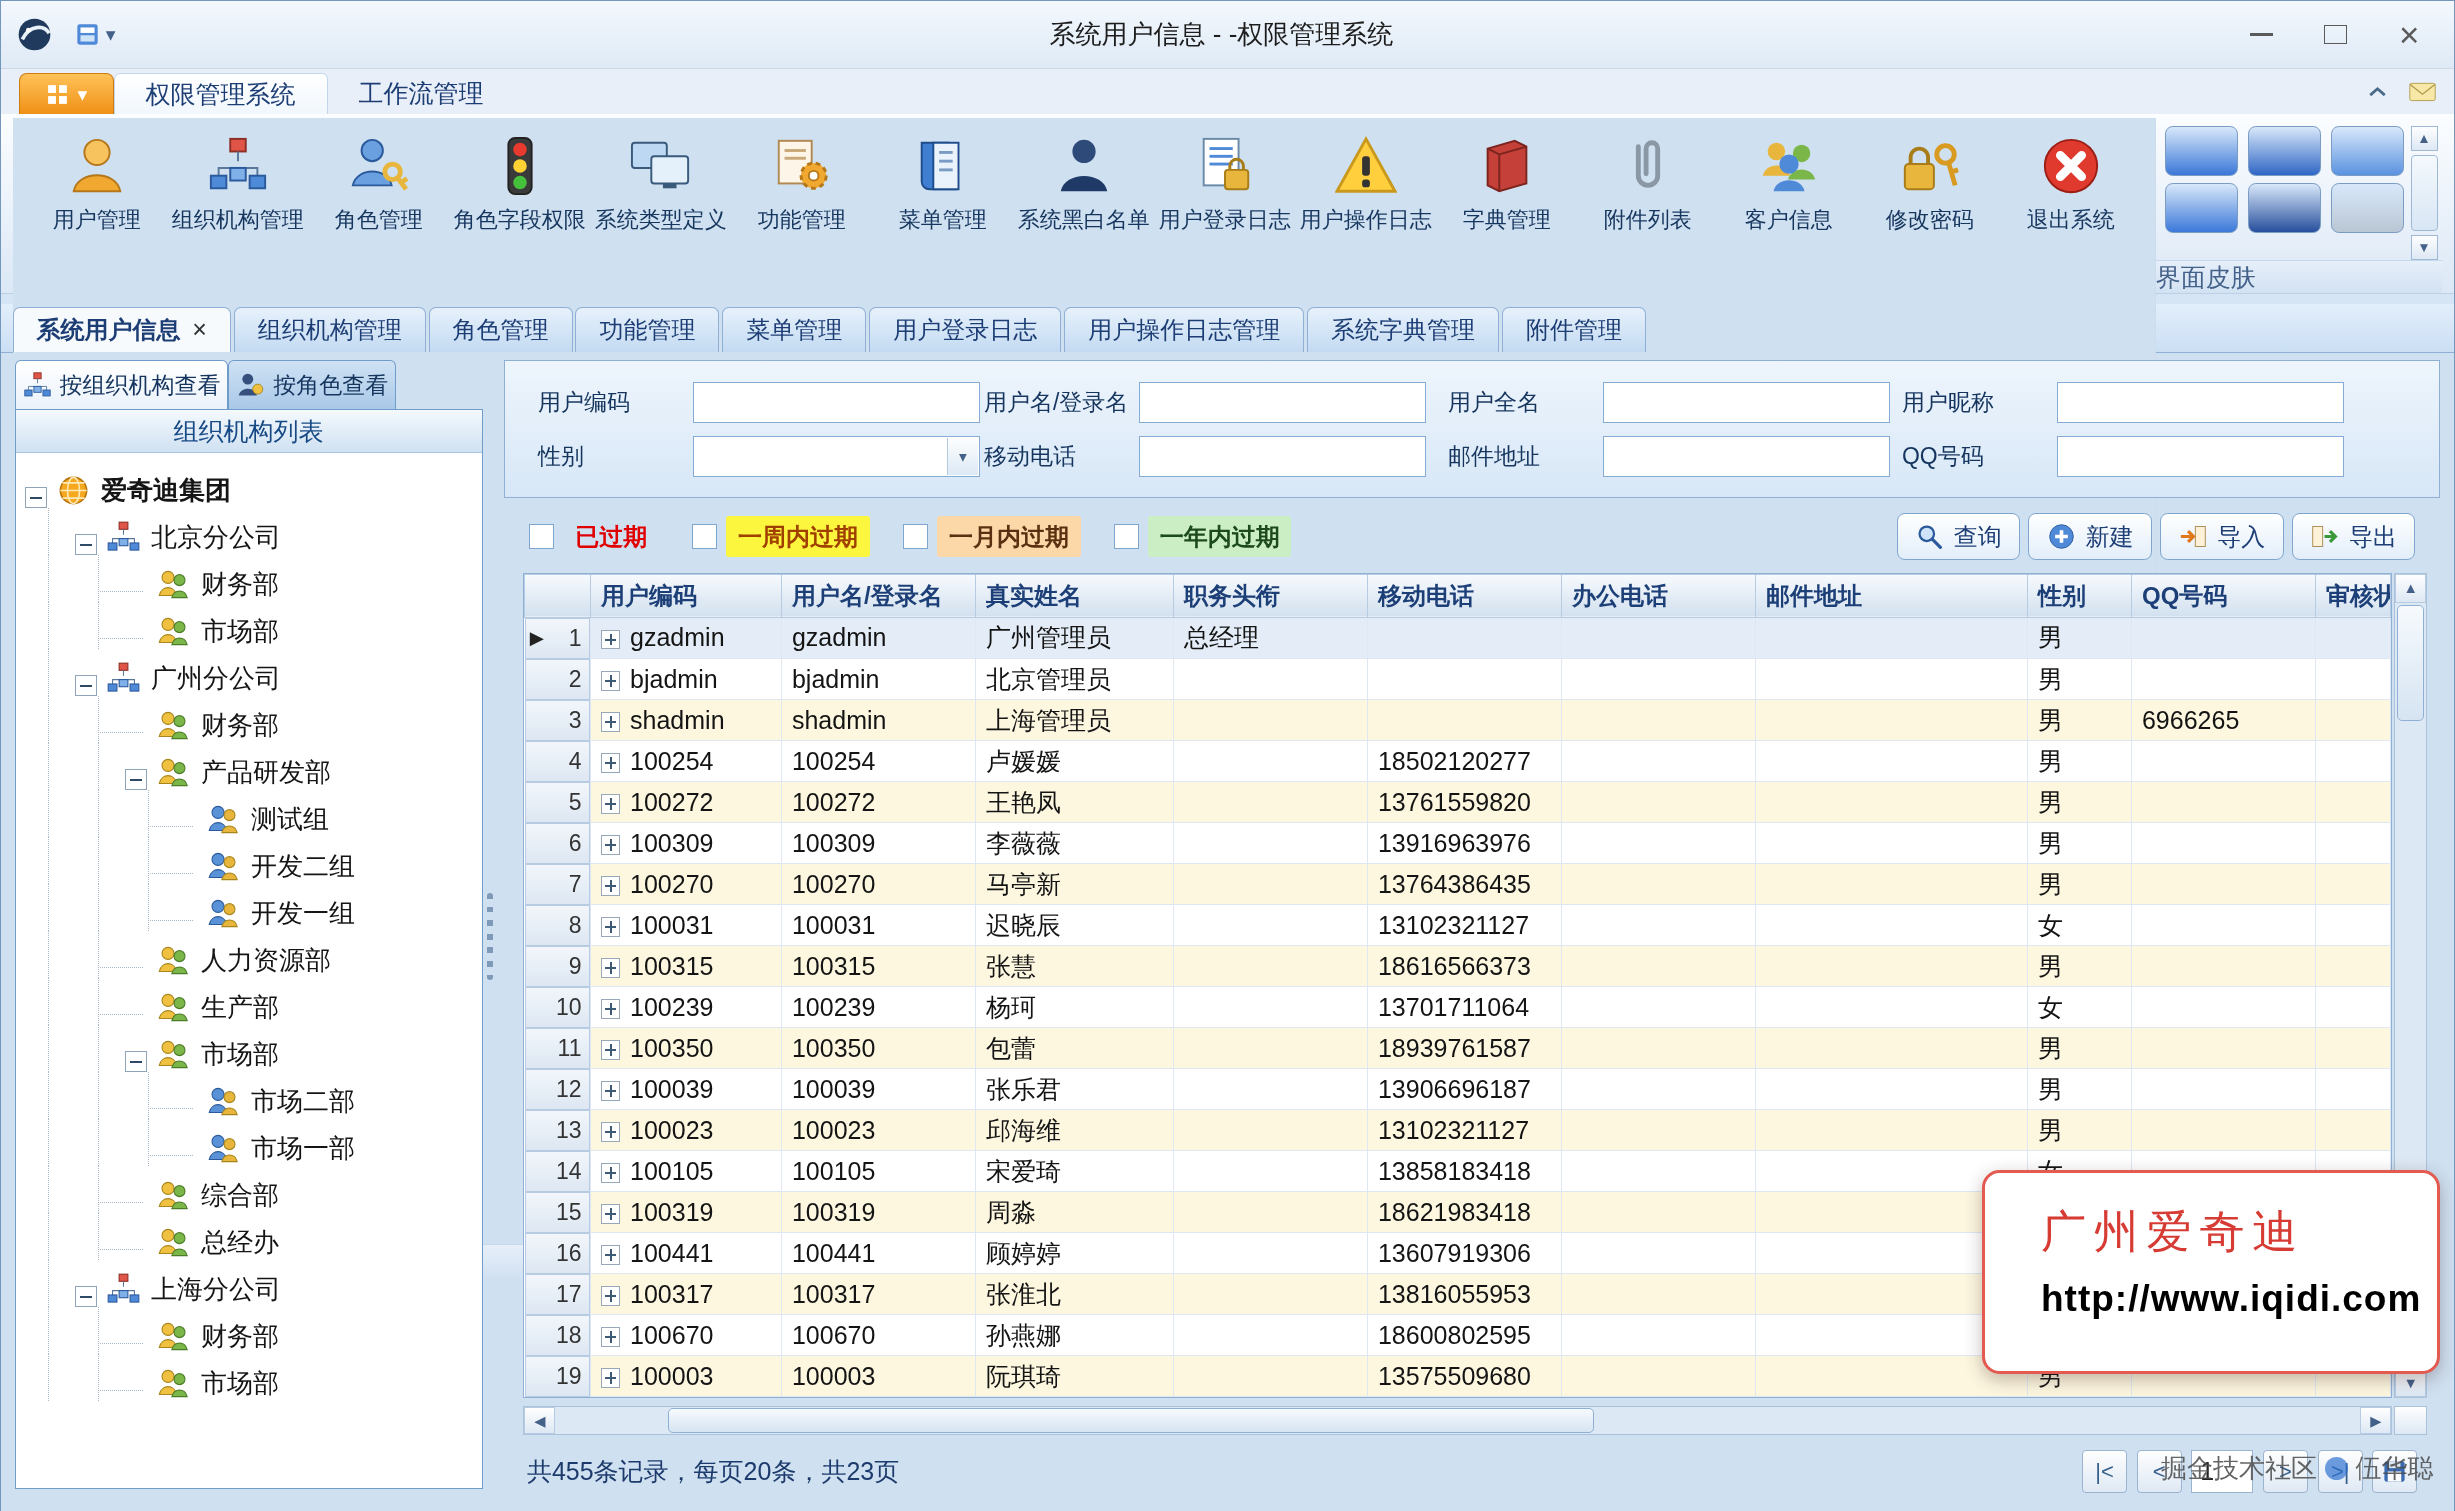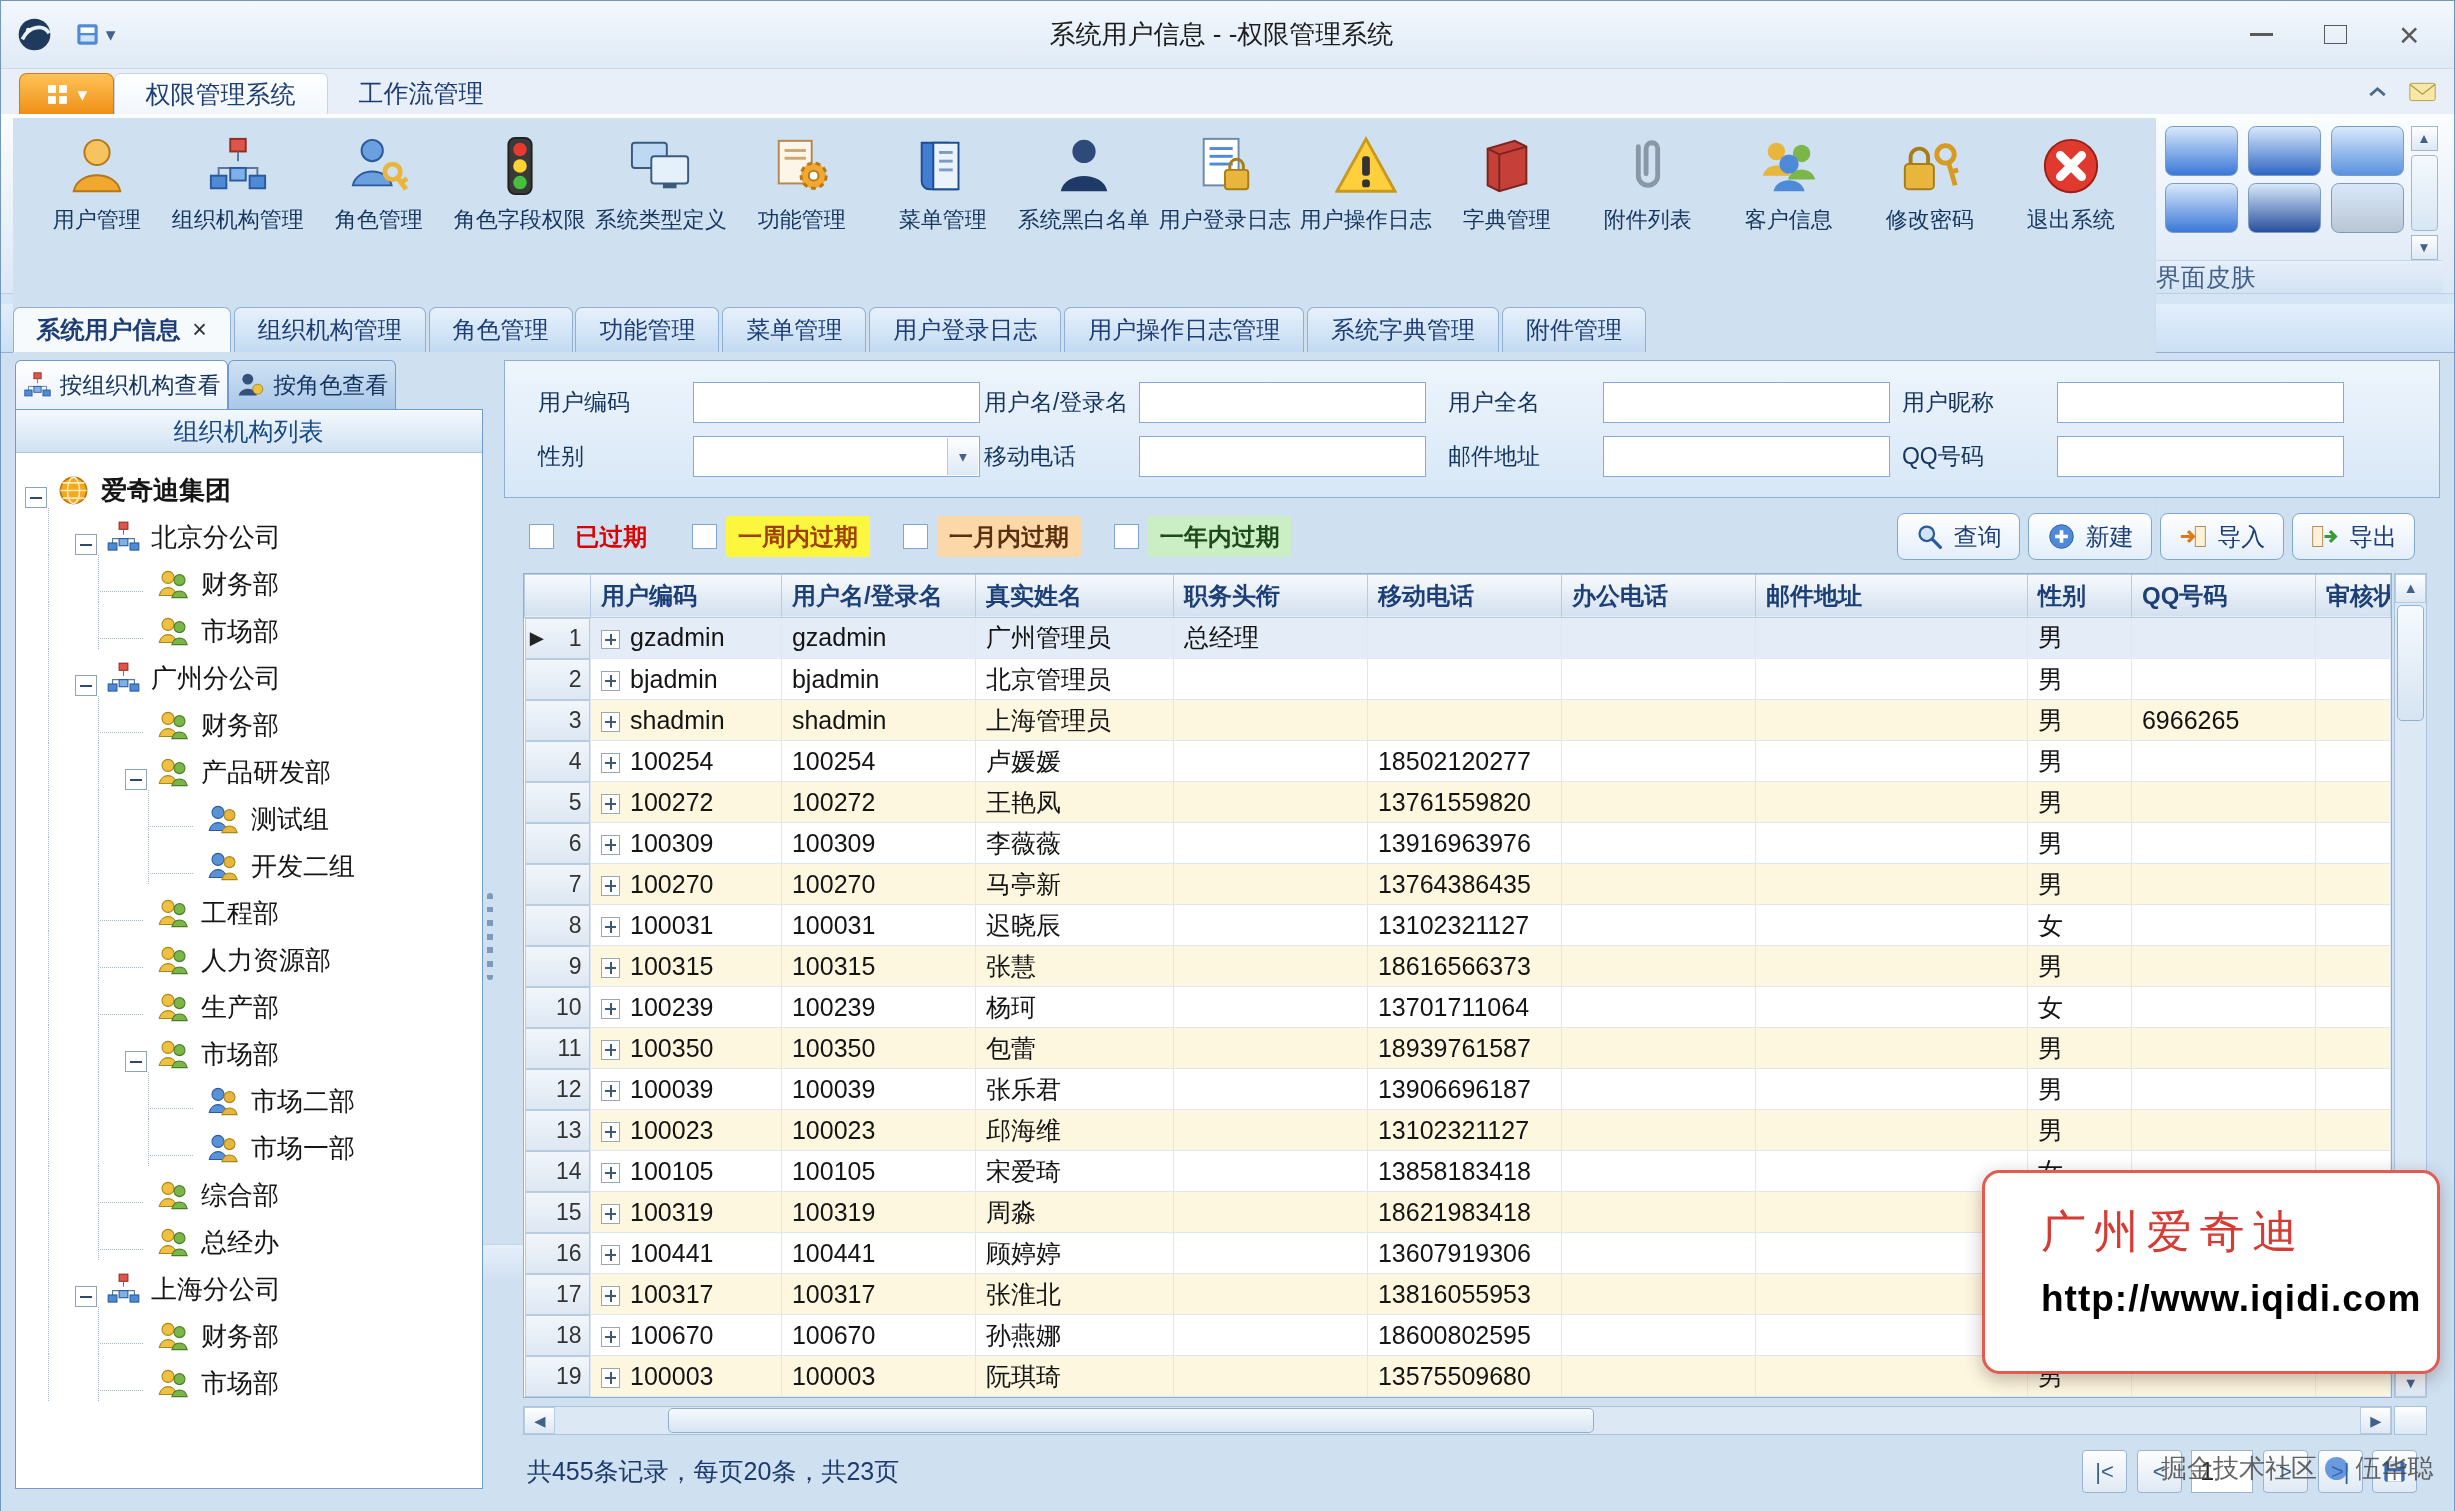--- a/index.html
+++ b/index.html
@@ -568,30 +568,31 @@
                   <path d="M6 52 C10 33 34 33 38 52 Z" fill="#5a92d8" stroke="#2a5a9c" stroke-width="2"></path>
                   <circle cx="43" cy="24" r="10" fill="#e8b63c" stroke="#a8861c" stroke-width="2"></circle>
                   <path d="M29 56 C33 40 53 40 57 56 Z" fill="#e8b63c" stroke="#a8861c" stroke-width="2"></path>
                 </svg>
               </span>
               <span class="tlabel">开发二组</span>
             </div>
             <div class="tree-item">
               <span class="guide"></span>
               <span class="guide"></span>
-              <span class="stub"></span>
-              <span class="icon ticon">
-                <svg viewBox="0 0 64 64">
-                  <circle cx="22" cy="19" r="11" fill="#f0c040" stroke="#a8861c" stroke-width="2"></circle>
-                  <path d="M6 52 C10 33 34 33 38 52 Z" fill="#f0c040" stroke="#a8861c" stroke-width="2"></path>
-                  <circle cx="43" cy="24" r="10" fill="#7ab648" stroke="#4c7c28" stroke-width="2"></circle>
-                  <path d="M29 56 C33 40 53 40 57 56 Z" fill="#7ab648" stroke="#4c7c28" stroke-width="2"></path>
-                </svg>
-              </span>
-              <span class="tlabel">工程部</span>
+              <span class="guide"></span>
+              <span class="stub"></span>
+              <span class="icon ticon">
+                <svg viewBox="0 0 64 64">
+                  <circle cx="22" cy="19" r="11" fill="#5a92d8" stroke="#2a5a9c" stroke-width="2"></circle>
+                  <path d="M6 52 C10 33 34 33 38 52 Z" fill="#5a92d8" stroke="#2a5a9c" stroke-width="2"></path>
+                  <circle cx="43" cy="24" r="10" fill="#e8b63c" stroke="#a8861c" stroke-width="2"></circle>
+                  <path d="M29 56 C33 40 53 40 57 56 Z" fill="#e8b63c" stroke="#a8861c" stroke-width="2"></path>
+                </svg>
+              </span>
+              <span class="tlabel">开发一组</span>
             </div>
             <div class="tree-item">
               <span class="guide"></span>
               <span class="guide"></span>
               <span class="stub"></span>
               <span class="icon ticon">
                 <svg viewBox="0 0 64 64">
                   <circle cx="22" cy="19" r="11" fill="#f0c040" stroke="#a8861c" stroke-width="2"></circle>
                   <path d="M6 52 C10 33 34 33 38 52 Z" fill="#f0c040" stroke="#a8861c" stroke-width="2"></path>
                   <circle cx="43" cy="24" r="10" fill="#7ab648" stroke="#4c7c28" stroke-width="2"></circle>

